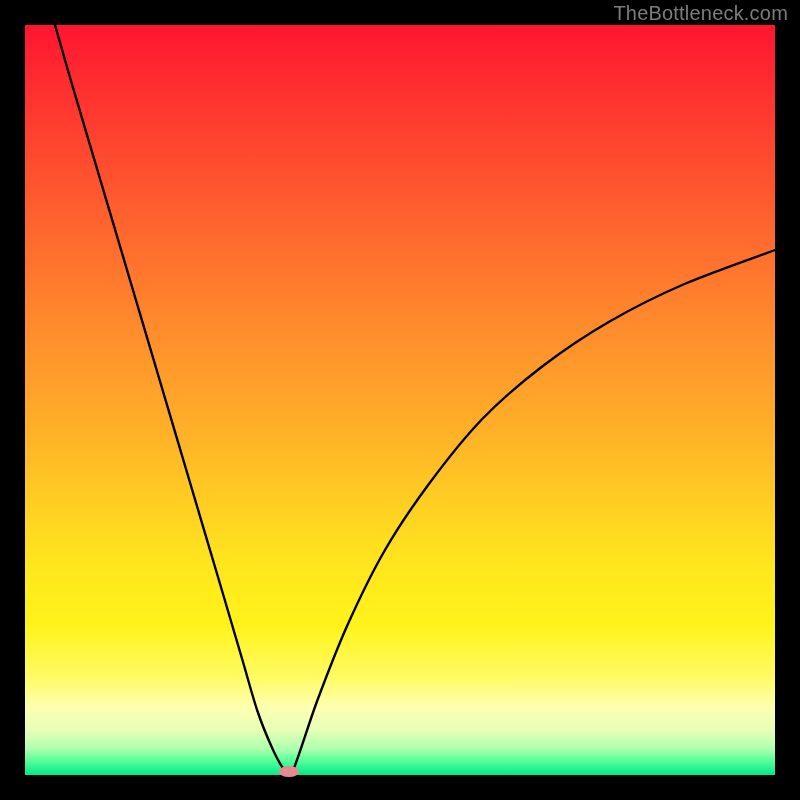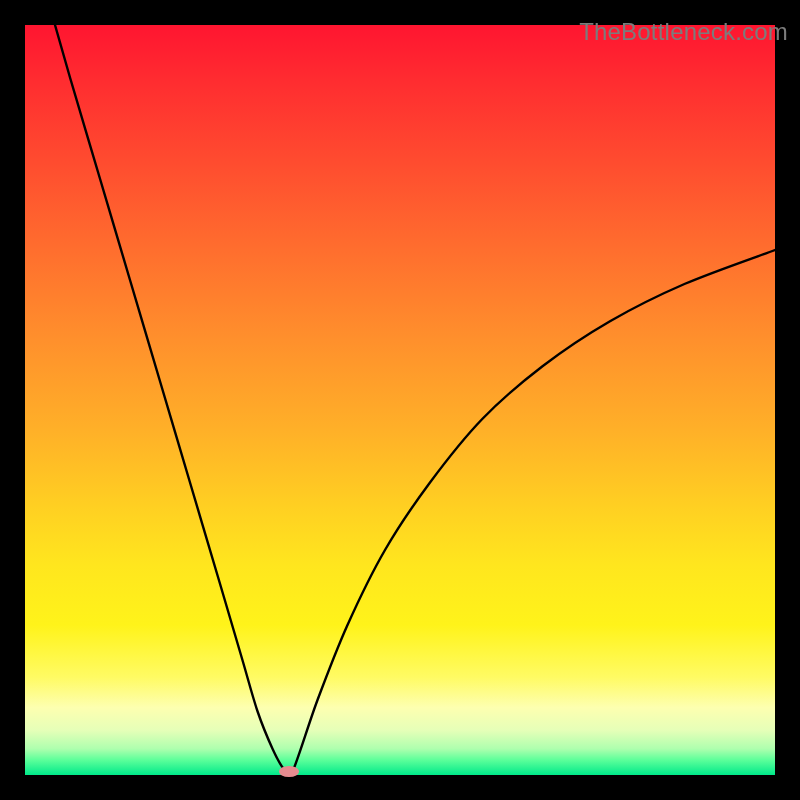--- a/index.html
+++ b/index.html
@@ -8,24 +8,24 @@
 
   .frame {
     position: relative;
     width: 800px;
     height: 800px;
     background: #000;
   }
 
   .watermark {
     position: absolute;
-    top: 18px;
+    top: 2px;
     right: 12px;
     color: #7c7c7c;
-    font-size: 24px;
+    font-size: 20px;
     font-weight: 400;
     letter-spacing: 0.2px;
     z-index: 10;
   }
 
   .plot {
     position: absolute;
     left: 25px;
     top: 25px;
     width: 750px;

